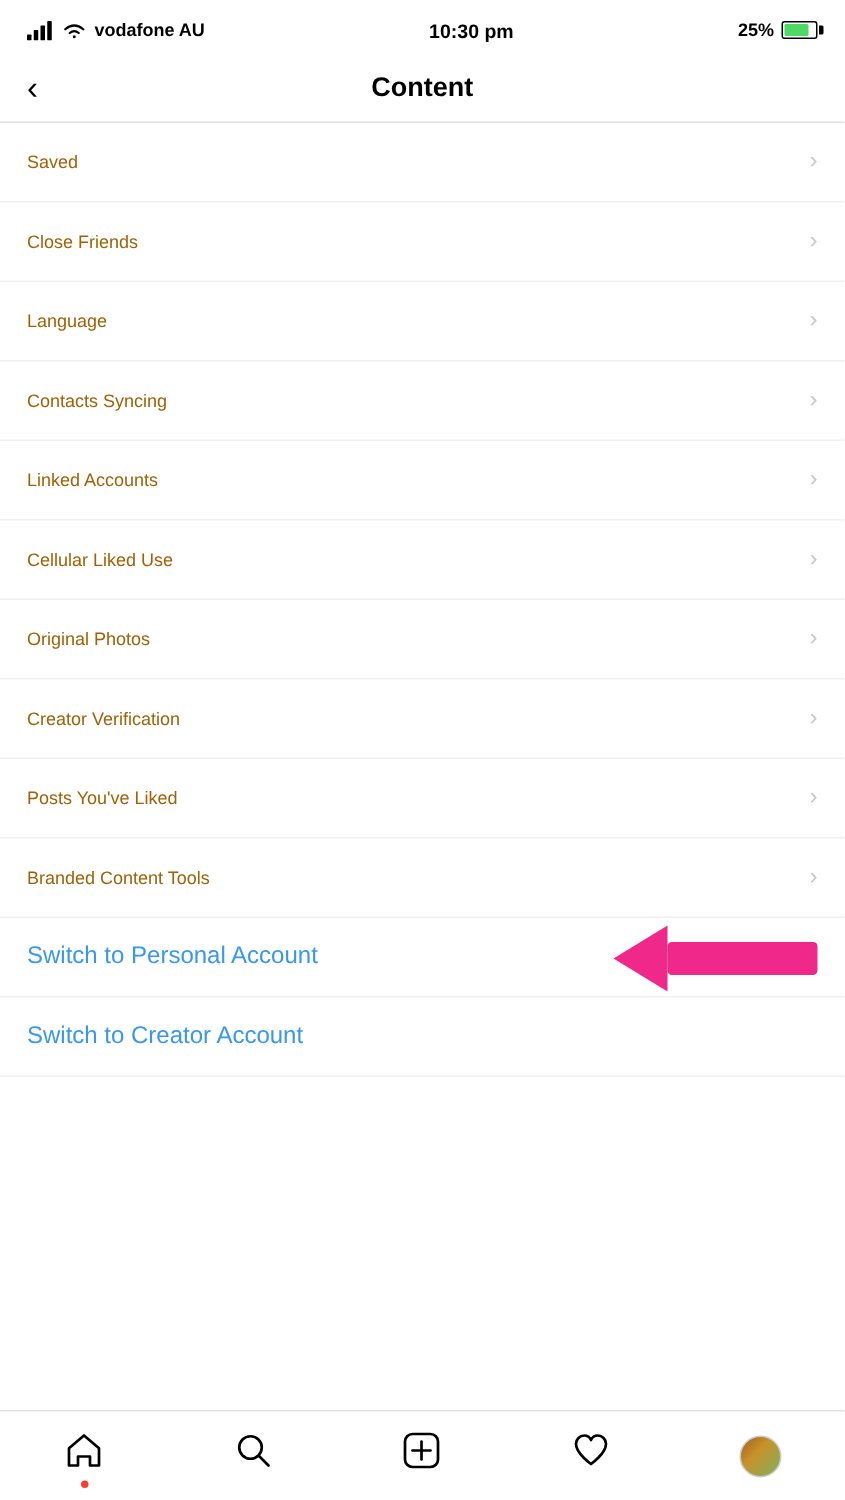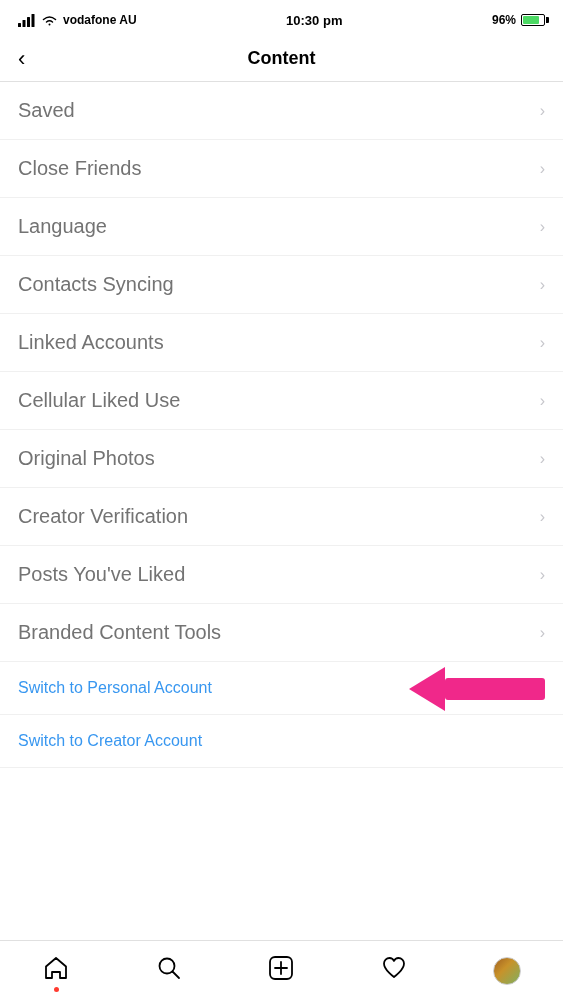--- a/index.html
+++ b/index.html
@@ -97,22 +97,22 @@
     }
     .menu-item {
       display: flex;
       align-items: center;
       justify-content: space-between;
       padding: 17px 18px;
       border-bottom: 1px solid #f0f0f0;
       cursor: pointer;
     }
     .menu-item-label {
-      font-size: 20px;
-      color: #737373;
+      font-size: 12px;
+      color: #a16207;
     }
     .menu-item-chevron {
       color: #c7c7cc;
       font-size: 16px;
       font-weight: 300;
     }
 
     
     .menu-item-link {
       display: flex;
@@ -213,21 +213,21 @@
 
     <svg width="17" height="13" viewBox="0 0 17 13">
       <path d="M8.5 10.5 L8.5 10.5" stroke="#000" stroke-width="2" stroke-linecap="round"></path>
       <path d="M5.5 8 Q8.5 5.5 11.5 8" stroke="#000" stroke-width="1.5" fill="none" stroke-linecap="round"></path>
       <path d="M2.5 5.5 Q8.5 0.5 14.5 5.5" stroke="#000" stroke-width="1.5" fill="none" stroke-linecap="round"></path>
     </svg>
     <span>vodafone AU</span>
   </div>
   <div class="status-center">10:30 pm</div>
   <div class="status-right">
-    <span>96%</span>
+    <span>25%</span>
     <div class="battery-icon">
       <div class="battery-fill"></div>
     </div>
   </div>
 </div>
 
 <div class="nav-header">
   <span class="nav-back">‹</span>
   <span class="nav-title">Content</span>
 </div>

